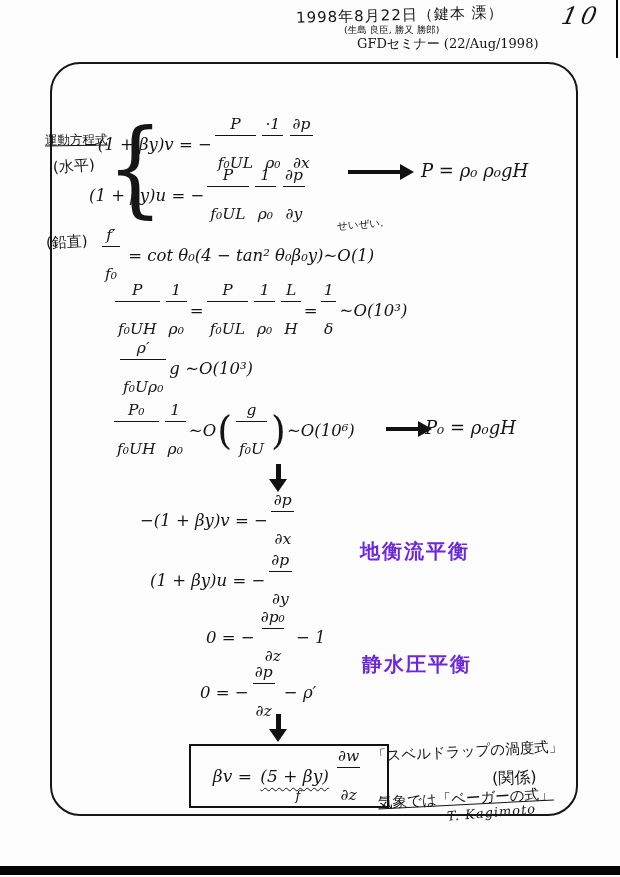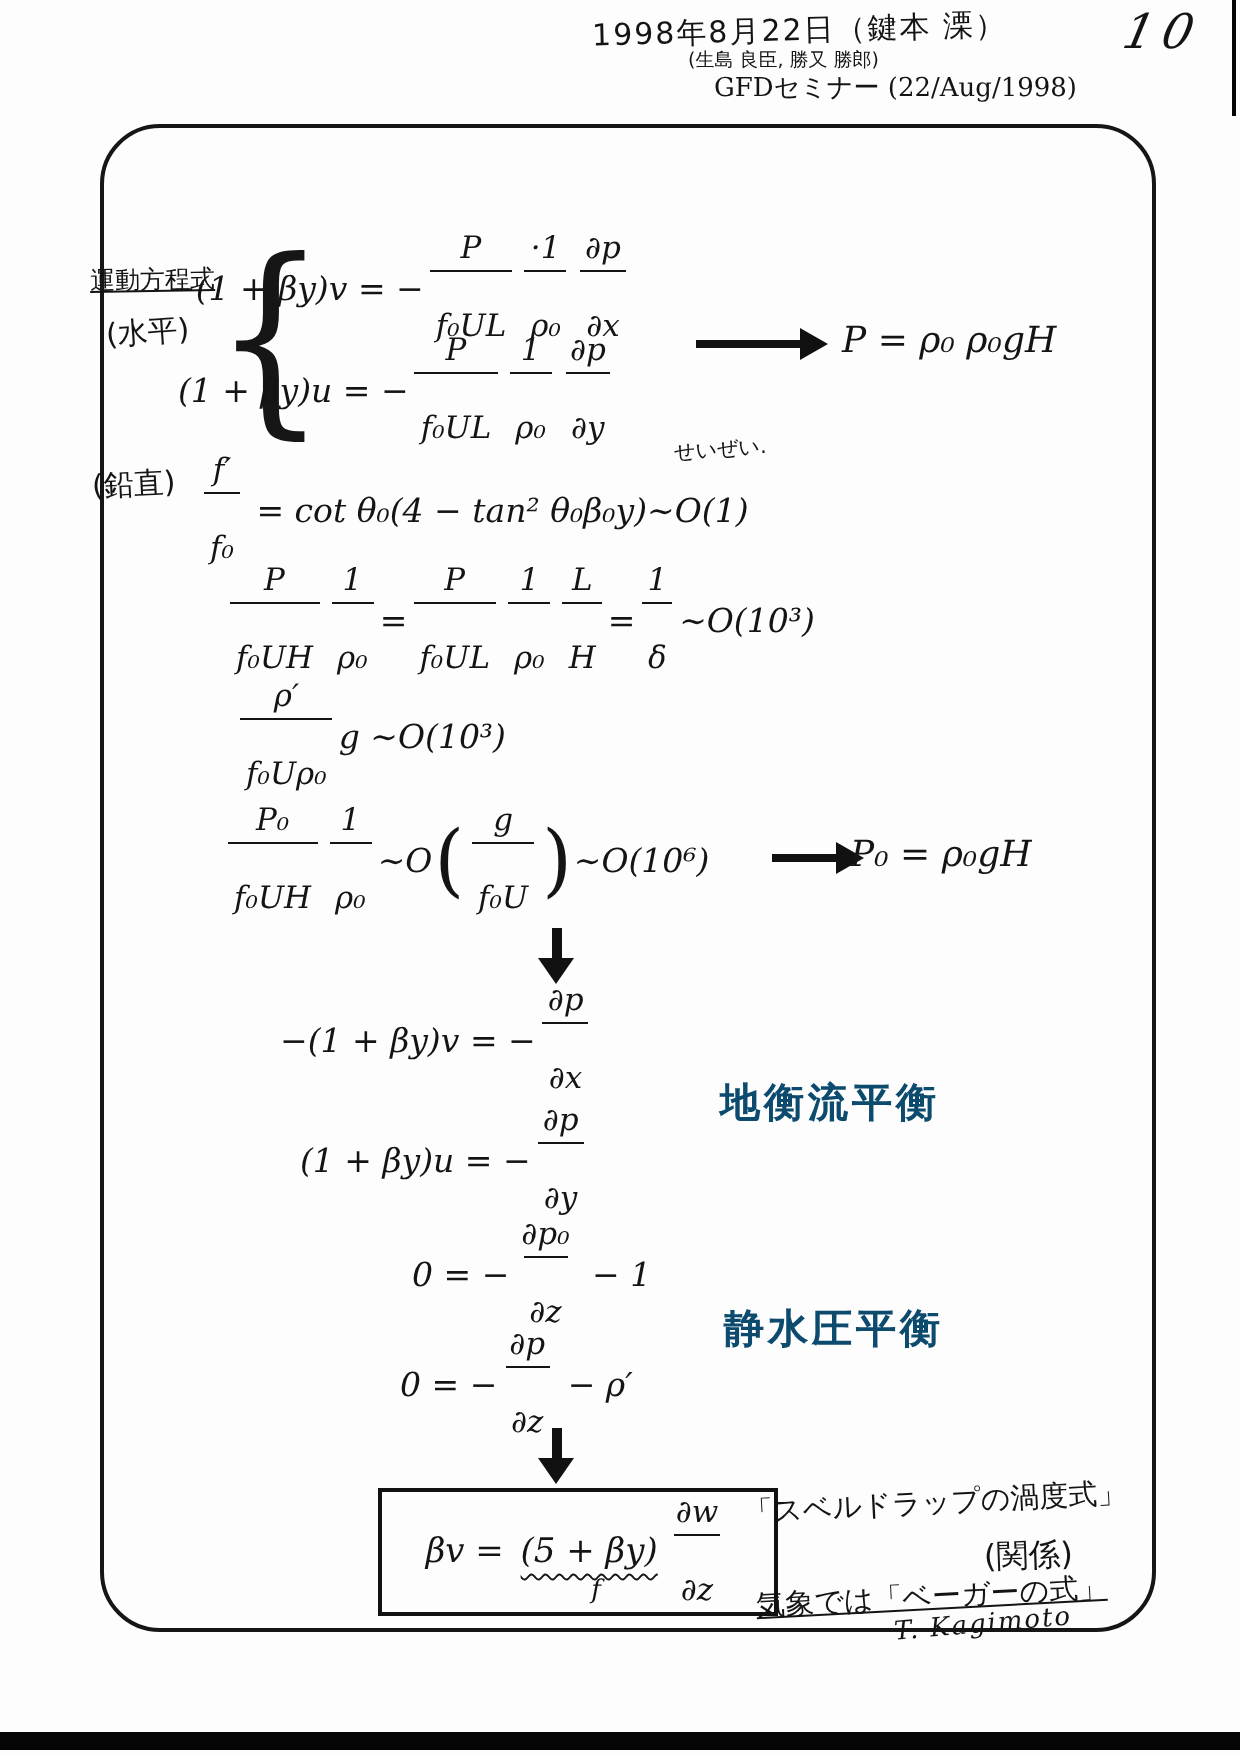--- a/index.html
+++ b/index.html
@@ -20,21 +20,21 @@
   .rarrow .shaft { width:52px; height:4.5px; background:#111; }
   .rarrow .head { width:0; height:0; border-left:14px solid #111;
                   border-top:8px solid transparent; border-bottom:8px solid transparent; }
   .darrow { display:flex; flex-direction:column; align-items:center; }
   .darrow .shaft { width:5px; height:15px; background:#111; }
   .darrow .head { width:0; height:0; border-top:13px solid #111;
                   border-left:9px solid transparent; border-right:9px solid transparent; }
   .frame { border:2.2px solid #161616; border-radius:30px; }
   .result { font-style:italic; font-size:18px; font-family:"DejaVu Serif", serif; white-space:pre; }
   .balance { font-family:"DejaVu Sans", sans-serif; font-weight:bold; font-size:20px;
-             letter-spacing:2px; color:#0c4a6e; }
+             letter-spacing:2px; color:#6d28d9; }
   .brace { font-family:"DejaVu Serif", serif; font-size:104px; line-height:1; font-weight:400;
            color:#161616; transform:scaleX(0.85); }
   .sbox { display:flex; align-items:center; justify-content:center; gap:3px;
           border:2.6px solid #111; font-family:"DejaVu Serif", serif; font-style:italic;
           font-size:17px; white-space:pre; }
   .ub { position:relative; display:inline-block;
         text-decoration-line:underline; text-decoration-style:wavy; text-decoration-thickness:1px;
         text-underline-offset:5px; }
   .ub-label { position:absolute; left:55%; bottom:-17px; transform:translateX(-50%);
               font-size:13px; font-style:italic; text-decoration:none; }

